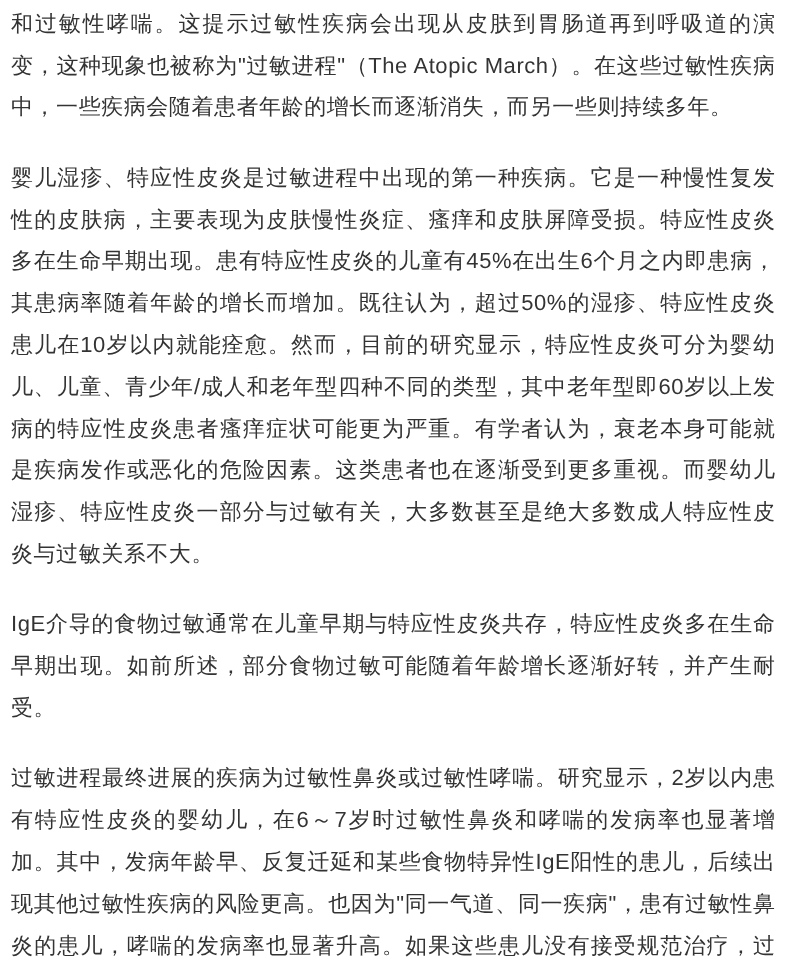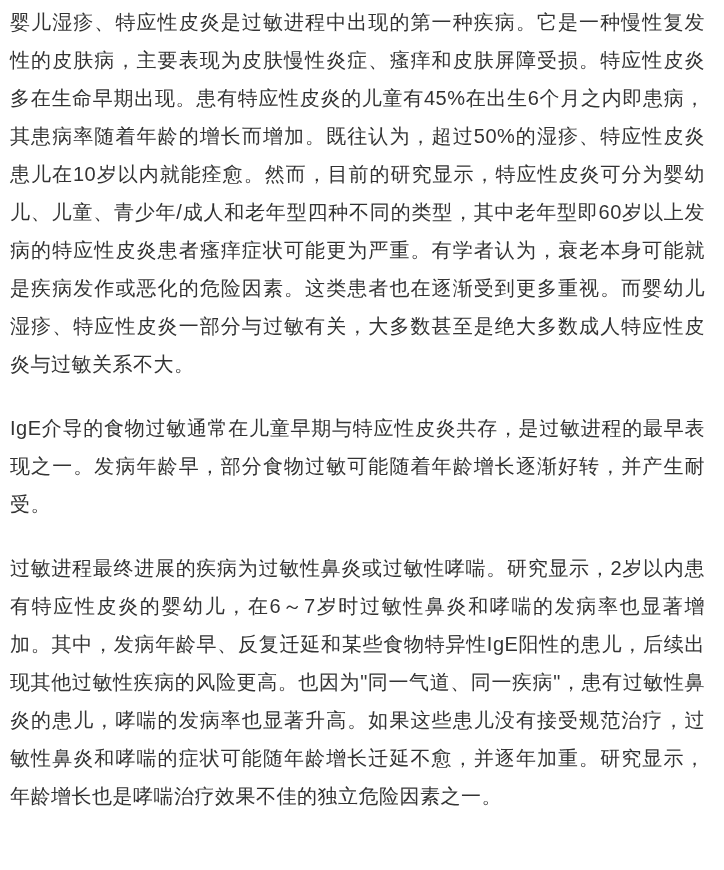--- a/index.html
+++ b/index.html
@@ -28,16 +28,17 @@
     margin: 0 0 26px 0;
   }
   .article p:last-child {
     margin-bottom: 0;
   }
 </style>
 </head>
 <body>
 
 <main class="article">
+  <p>和过敏性哮喘。这提示过敏性疾病会出现从皮肤到胃肠道再到呼吸道的演变，这种现象也被称为"过敏进程"（The Atopic March）。在这些过敏性疾病中，一些疾病会随着患者年龄的增长而逐渐消失，而另一些则持续多年。</p>
   <p>婴儿湿疹、特应性皮炎是过敏进程中出现的第一种疾病。它是一种慢性复发性的皮肤病，主要表现为皮肤慢性炎症、瘙痒和皮肤屏障受损。特应性皮炎多在生命早期出现。患有特应性皮炎的儿童有45%在出生6个月之内即患病，其患病率随着年龄的增长而增加。既往认为，超过50%的湿疹、特应性皮炎患儿在10岁以内就能痊愈。然而，目前的研究显示，特应性皮炎可分为婴幼儿、儿童、青少年/成人和老年型四种不同的类型，其中老年型即60岁以上发病的特应性皮炎患者瘙痒症状可能更为严重。有学者认为，衰老本身可能就是疾病发作或恶化的危险因素。这类患者也在逐渐受到更多重视。而婴幼儿湿疹、特应性皮炎一部分与过敏有关，大多数甚至是绝大多数成人特应性皮炎与过敏关系不大。</p>
-  <p>IgE介导的食物过敏通常在儿童早期与特应性皮炎共存，是过敏进程的最早表现之一。发病年龄早，部分食物过敏可能随着年龄增长逐渐好转，并产生耐受。</p>
+  <p>IgE介导的食物过敏通常在儿童早期与特应性皮炎共存，特应性皮炎多在生命早期出现。如前所述，部分食物过敏可能随着年龄增长逐渐好转，并产生耐受。</p>
   <p>过敏进程最终进展的疾病为过敏性鼻炎或过敏性哮喘。研究显示，2岁以内患有特应性皮炎的婴幼儿，在6～7岁时过敏性鼻炎和哮喘的发病率也显著增加。其中，发病年龄早、反复迁延和某些食物特异性IgE阳性的患儿，后续出现其他过敏性疾病的风险更高。也因为"同一气道、同一疾病"，患有过敏性鼻炎的患儿，哮喘的发病率也显著升高。如果这些患儿没有接受规范治疗，过敏性鼻炎和哮喘的症状可能随年龄增长迁延不愈，并逐年加重。研究显示，年龄增长也是哮喘治疗效果不佳的独立危险因素之一。</p>
 </main>
 
 </body></html>

